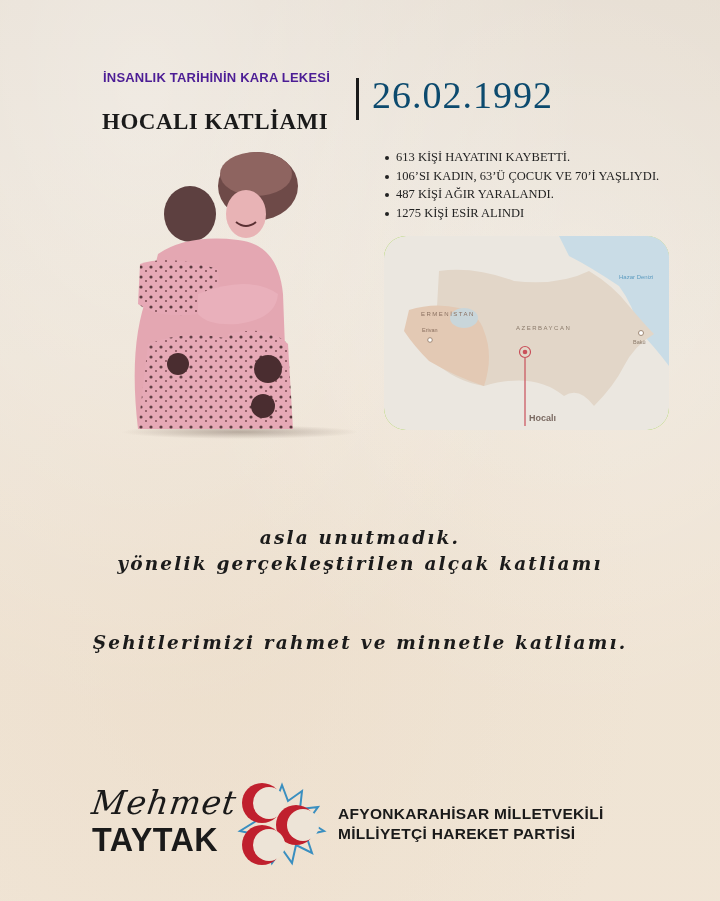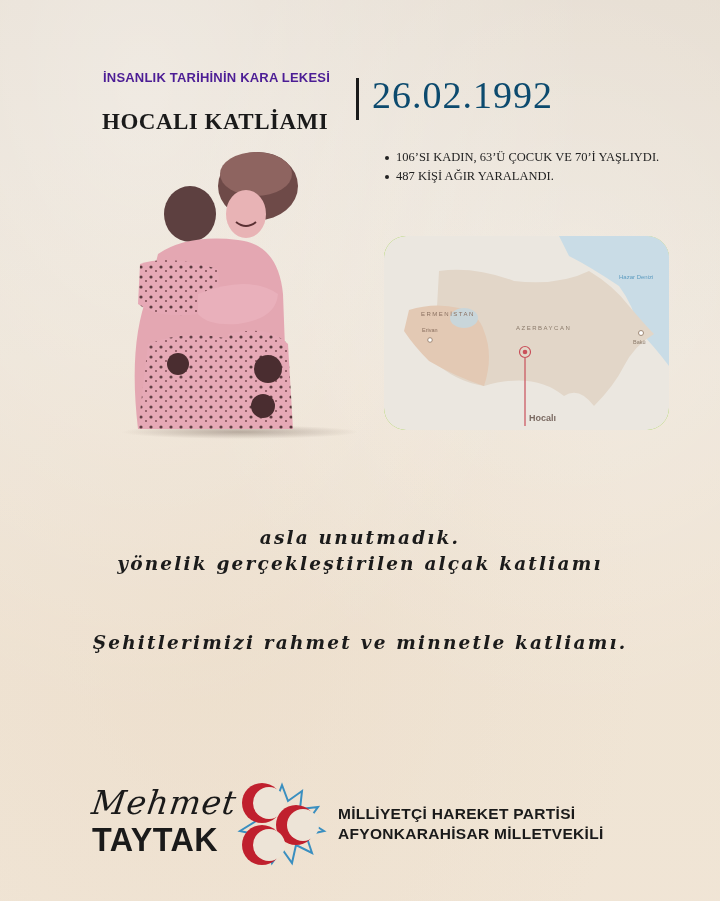--- a/index.html
+++ b/index.html
@@ -34,22 +34,24 @@
 </style>
 </head>
 <body>
 
 <div class="abs subtitle">İNSANLIK TARİHİNİN KARA LEKESİ</div>
 <div class="abs title">HOCALI KATLİAMI</div>
 <div class="abs vbar"></div>
 <div class="abs date">26.02.1992</div>
 
 <ul class="abs facts">
+  <li>613 KİŞİ HAYATINI KAYBETTİ.</li>
   <li>106’SI KADIN, 63’Ü ÇOCUK VE 70’İ YAŞLIYDI.</li>
   <li>487 KİŞİ AĞIR YARALANDI.</li>
+  <li>1275 KİŞİ ESİR ALINDI</li>
 </ul>
 
 <div class="abs photo-shadow"></div>
 <div class="abs photo">
   <svg width="190" height="290" viewBox="0 0 190 290">
     <defs>
       <pattern id="pat" width="10" height="10" patternUnits="userSpaceOnUse">
         <rect width="10" height="10" fill="#e6a9b6"></rect>
         <circle cx="3" cy="3" r="1.6" fill="#5a3a3e"></circle>
         <circle cx="8" cy="7" r="1" fill="#7a4a50"></circle>
@@ -114,15 +116,15 @@
     <circle cx="26" cy="26" r="20" fill="#c0202e"></circle>
       <circle cx="33" cy="26" r="16" fill="#ede4d7"></circle>
     <circle cx="60" cy="48" r="20" fill="#c0202e"></circle>
       <circle cx="67" cy="48" r="16" fill="#ede4d7"></circle>
     <circle cx="26" cy="68" r="20" fill="#c0202e"></circle>
       <circle cx="33" cy="68" r="16" fill="#ede4d7"></circle>
   </svg>
 </div>
 
 <div class="abs party">
+  <div>AFYONKARAHİSAR MİLLETVEKİLİ</div>
   <div>MİLLİYETÇİ HAREKET PARTİSİ</div>
-  <div>AFYONKARAHİSAR MİLLETVEKİLİ</div>
 </div>
 
 </body></html>

